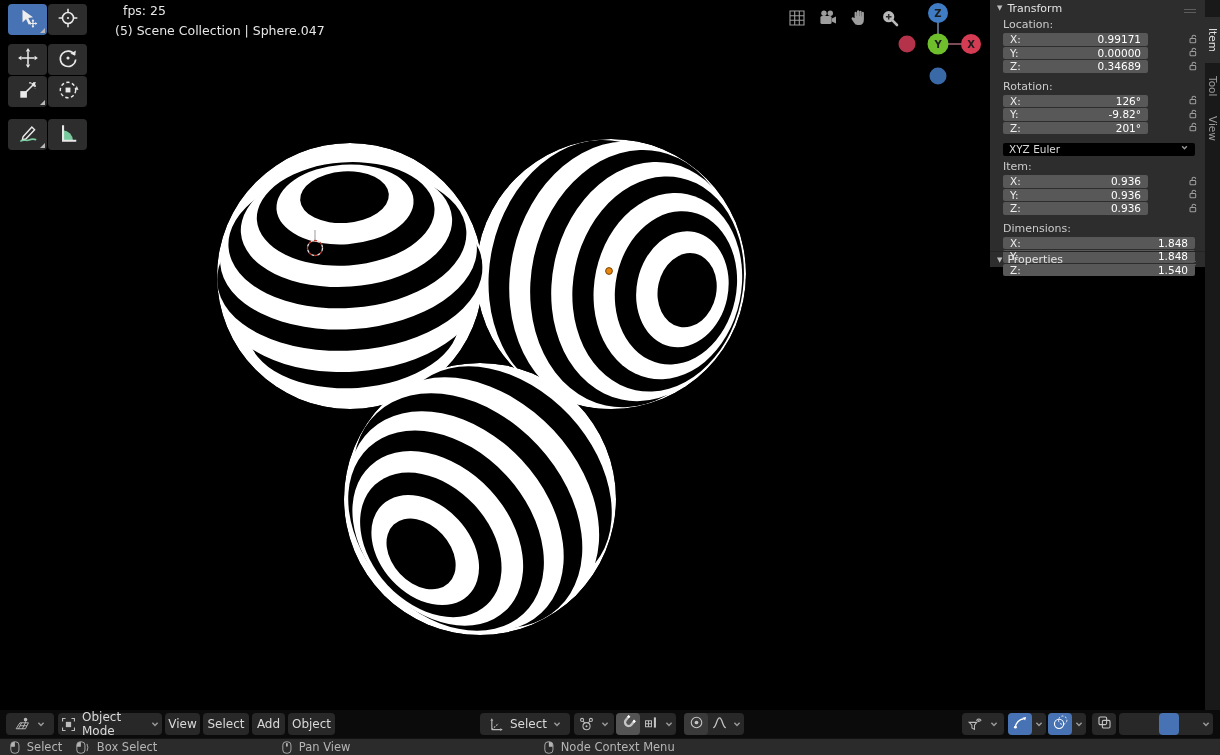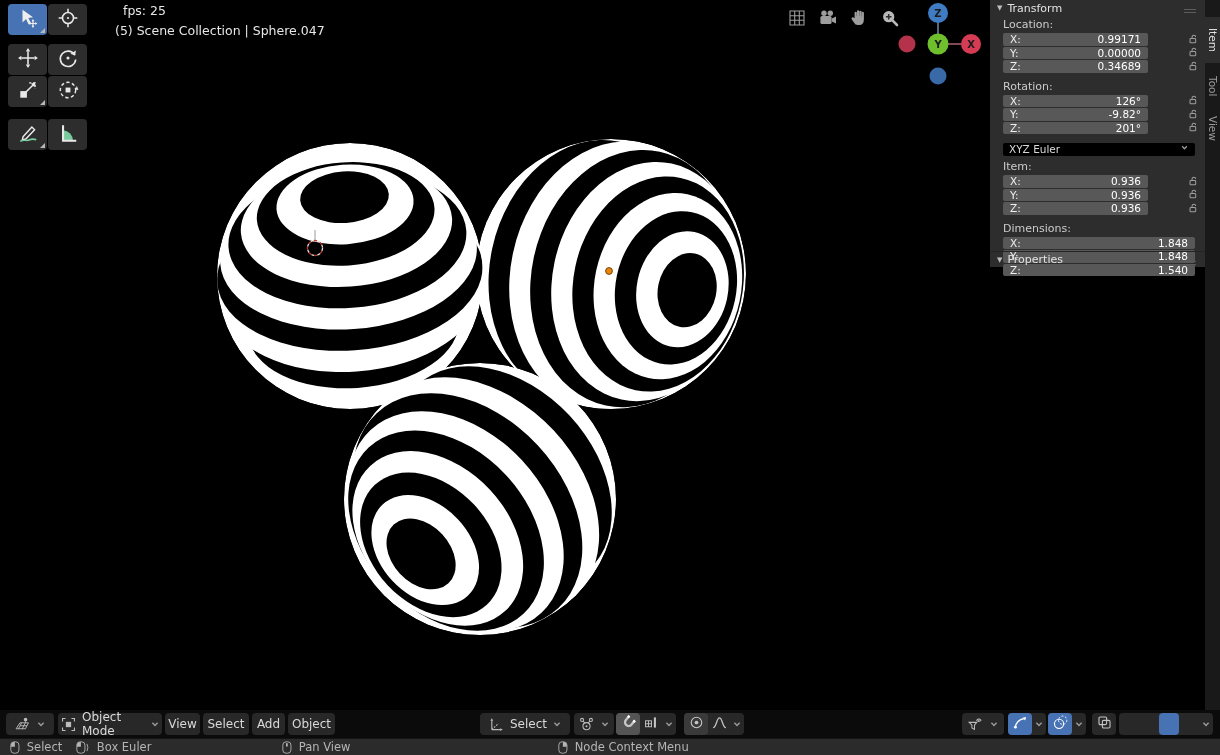--- a/index.html
+++ b/index.html
@@ -632,32 +632,32 @@
         <span>Select</span>
       </div>
       <div class="sb-item" style="left: 76px;">
         <span style="display: flex; align-items: center;">
           <svg viewBox="0 0 17 16" fill="none" stroke="currentColor" stroke-width="1.1">
             <rect x="1" y="1" width="10" height="14" rx="4"></rect>
             <path d="M6 1.2 H5.6 A4.4 4.4 0 0 0 1.2 5.6 V7 H6 Z" fill="currentColor" stroke="none"></path>
             <path d="M13.5 3.5 q2.2 4.5 0 9"></path>
           </svg>
         </span>
-        <span>Box Euler</span>
+        <span>Box Select</span>
       </div>
       <div class="sb-item" style="left: 282px;">
         <span style="display: flex; align-items: center;">
           <svg viewBox="0 0 12 16" fill="none" stroke="currentColor" stroke-width="1.1">
             <rect x="1" y="1" width="10" height="14" rx="4"></rect>
             <rect x="4.9" y="2.4" width="2.2" height="4.6" rx="1.1" fill="currentColor" stroke="none"></rect>
           </svg>
         </span>
         <span>Pan View</span>
       </div>
-      <div class="sb-item" style="left: 558px;">
+      <div class="sb-item" style="left: 544px;">
         <span style="display: flex; align-items: center;">
           <svg viewBox="0 0 12 16" fill="none" stroke="currentColor" stroke-width="1.1">
             <rect x="1" y="1" width="10" height="14" rx="4"></rect>
             <path d="M6 1.2 H6.4 A4.4 4.4 0 0 1 10.8 5.6 V7 H6 Z" fill="currentColor" stroke="none"></path>
           </svg>
         </span>
         <span>Node Context Menu</span>
       </div>
     </div>
 </div>

